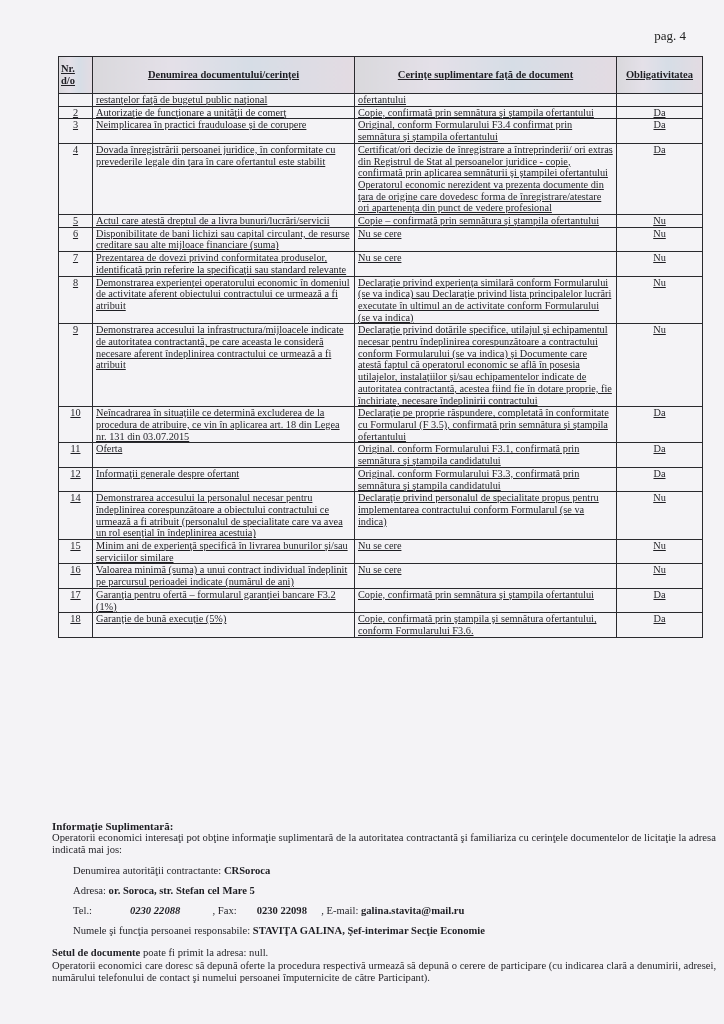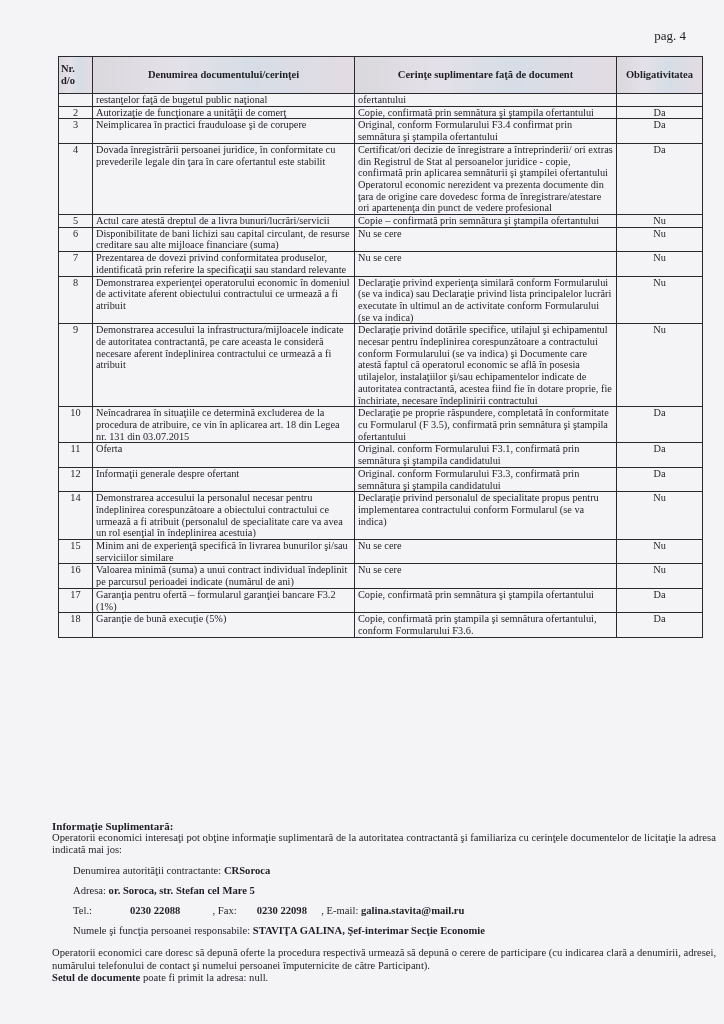--- a/index.html
+++ b/index.html
@@ -24,20 +24,21 @@
     }
     table.req-table {
       position: absolute;
       left: 58px;
       top: 56px;
       width: 644px;
       border-collapse: collapse;
       table-layout: fixed;
       font-size: 10.3px;
       line-height: 11.7px;
+      text-decoration: underline;
     }
     table.req-table th, table.req-table td {
       border: 1px solid #2a2a2e;
       padding: 0 3px;
       vertical-align: top;
     }
     table.req-table th {
       height: 36px;
       vertical-align: middle;
       font-weight: bold;
@@ -62,21 +63,21 @@
     }
     .info-block .heading {
       font-weight: bold;
       font-size: 11px;
     }
     .indent {
       padding-left: 21px;
       margin-top: 8px;
     }
     .bold { font-weight: bold; }
-    .tel-val { display: inline-block; width: 70px; padding-left: 38px; font-weight: bold; }
+    .tel-val { display: inline-block; width: 70px; padding-left: 38px; font-weight: bold; font-style: italic; }
     .fax-label { display: inline-block; width: 44px; text-align: center; }
     .fax-val { display: inline-block; width: 62px; padding-left: 10px; font-weight: bold; }
     .gap { height: 10px; }
   </style>
 </head>
 <body>
 
 <div class="page-number">pag. 4</div>
 
 <table class="req-table">
@@ -215,17 +216,17 @@
     <span>Tel.:</span><span class="tel-val">0230 22088</span>
     <span class="fax-label">, Fax:</span><span class="fax-val">0230 22098</span>
     <span>, E-mail:</span>
     <span class="bold">galina.stavita@mail.ru</span>
   </div>
   <div class="indent">
     <span>Numele şi funcţia persoanei responsabile:</span>
     <span class="bold">STAVIŢA GALINA, Şef-interimar Secţie Economie</span>
   </div>
   <div class="gap"></div>
-  <div>Operatorii economici care doresc să depună oferte la procedura respectivă urmează să depună o cerere de participare (cu indicarea clară a denumirii, adresei, numărului telefonului de contact şi numelui persoanei împuternicite de către Participant).</div>
   <div>
     <span class="bold">Setul de documente</span><span> poate fi primit la adresa: null.</span>
   </div>
+  <div>Operatorii economici care doresc să depună oferte la procedura respectivă urmează să depună o cerere de participare (cu indicarea clară a denumirii, adresei, numărului telefonului de contact şi numelui persoanei împuternicite de către Participant).</div>
 </div>
 
 </body></html>

